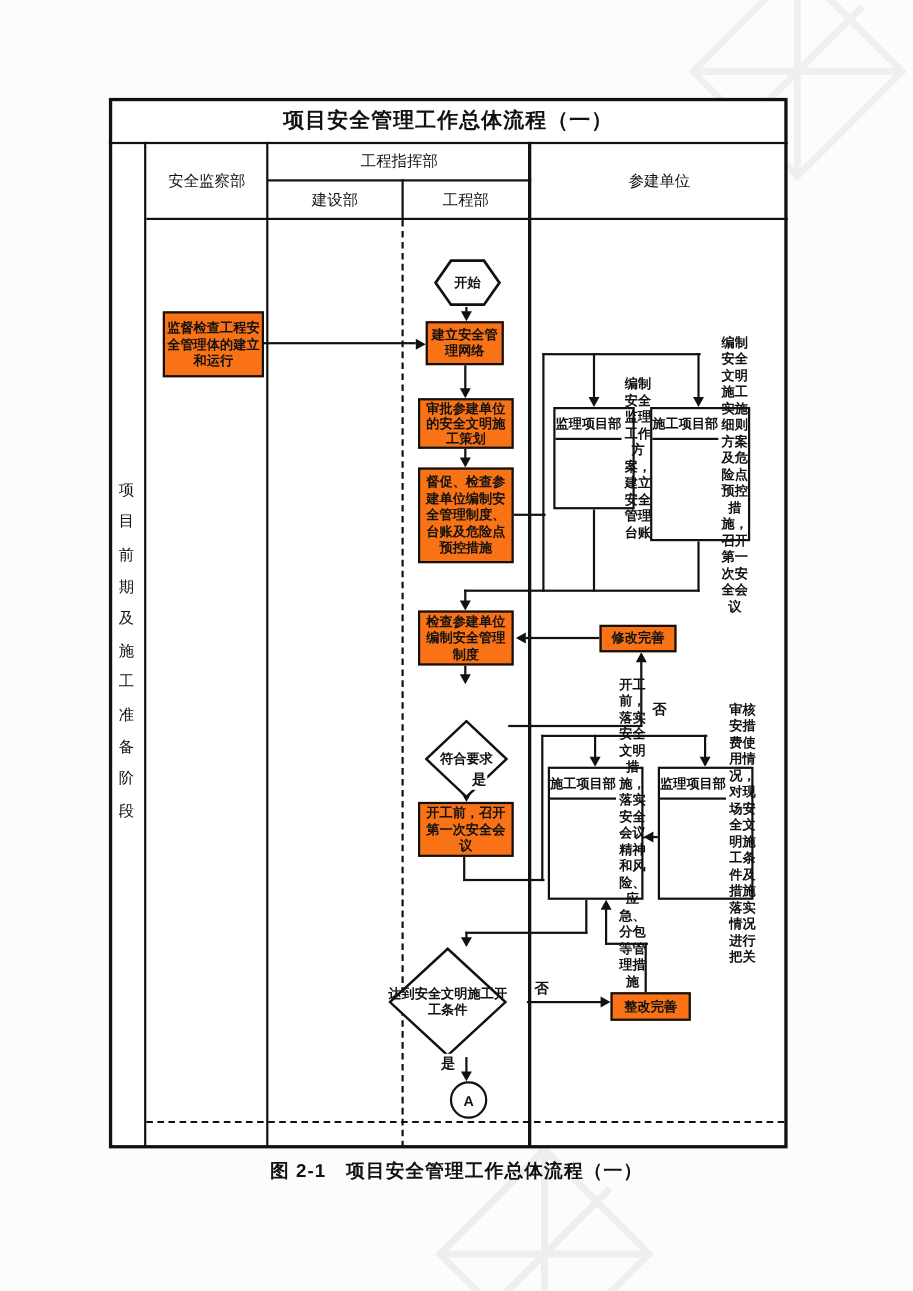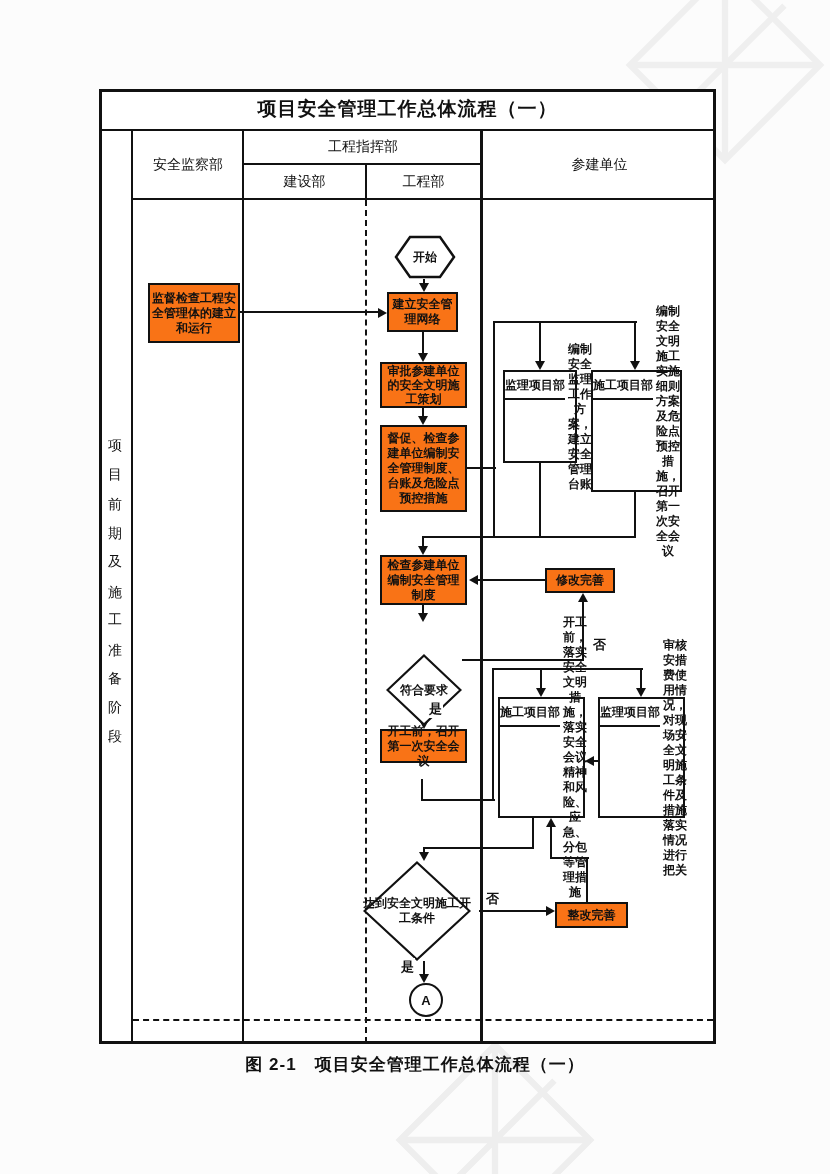--- a/index.html
+++ b/index.html
@@ -161,32 +161,32 @@
   <div class="box" style="left:380px;top:555px;width:87px;height:50px;">检查参建单位编制安全管理制度</div>
   <div class="box" style="left:545px;top:568px;width:70px;height:25px;">修改完善</div>
 
   <div class="shape" style="left:386px;top:654px;width:76px;height:72px;">
     <svg width="76" height="72" viewBox="0 0 76 72">
         <polygon points="38,1.5 74.5,36 38,70.5 1.5,36" fill="#fff" stroke="#111" stroke-width="2.2"></polygon>
       </svg>
     <span>符合要求</span>
   </div>
 
-  <div class="box" style="left:380px;top:729px;width:87px;height:34px;">开工前，召开第一次安全会议</div>
+  <div class="box" style="left:380px;top:729px;width:87px;height:50px;">开工前，召开第一次安全会议</div>
 
   <div class="hbox" style="left:498px;top:697px;width:87px;height:121px;">
     <div class="hd">施工项目部</div>
     <div class="bd">开工前，落实安全文明措施，落实安全会议精神和风险、应急、分包等管理措施</div>
   </div>
   <div class="hbox" style="left:598px;top:697px;width:87px;height:121px;">
     <div class="hd">监理项目部</div>
     <div class="bd">审核安措费使用情况，对现场安全文明施工条件及措施落实情况进行把关</div>
   </div>
 
-  <div class="shape" style="left:363px;top:861px;width:108px;height:100px;">
+  <div class="shape" style="left:353px;top:861px;width:108px;height:100px;">
     <svg width="108" height="100" viewBox="0 0 108 100">
         <polygon points="54,1.5 106.5,50 54,98.5 1.5,50" fill="#fff" stroke="#111" stroke-width="2.2"></polygon>
       </svg>
     <span>达到安全文明施工开工条件</span>
   </div>
 
   <div class="box" style="left:555px;top:902px;width:73px;height:26px;">整改完善</div>
 
   <div class="circleA" style="left:409px;top:983px;width:34px;height:34px;">A</div>
 

